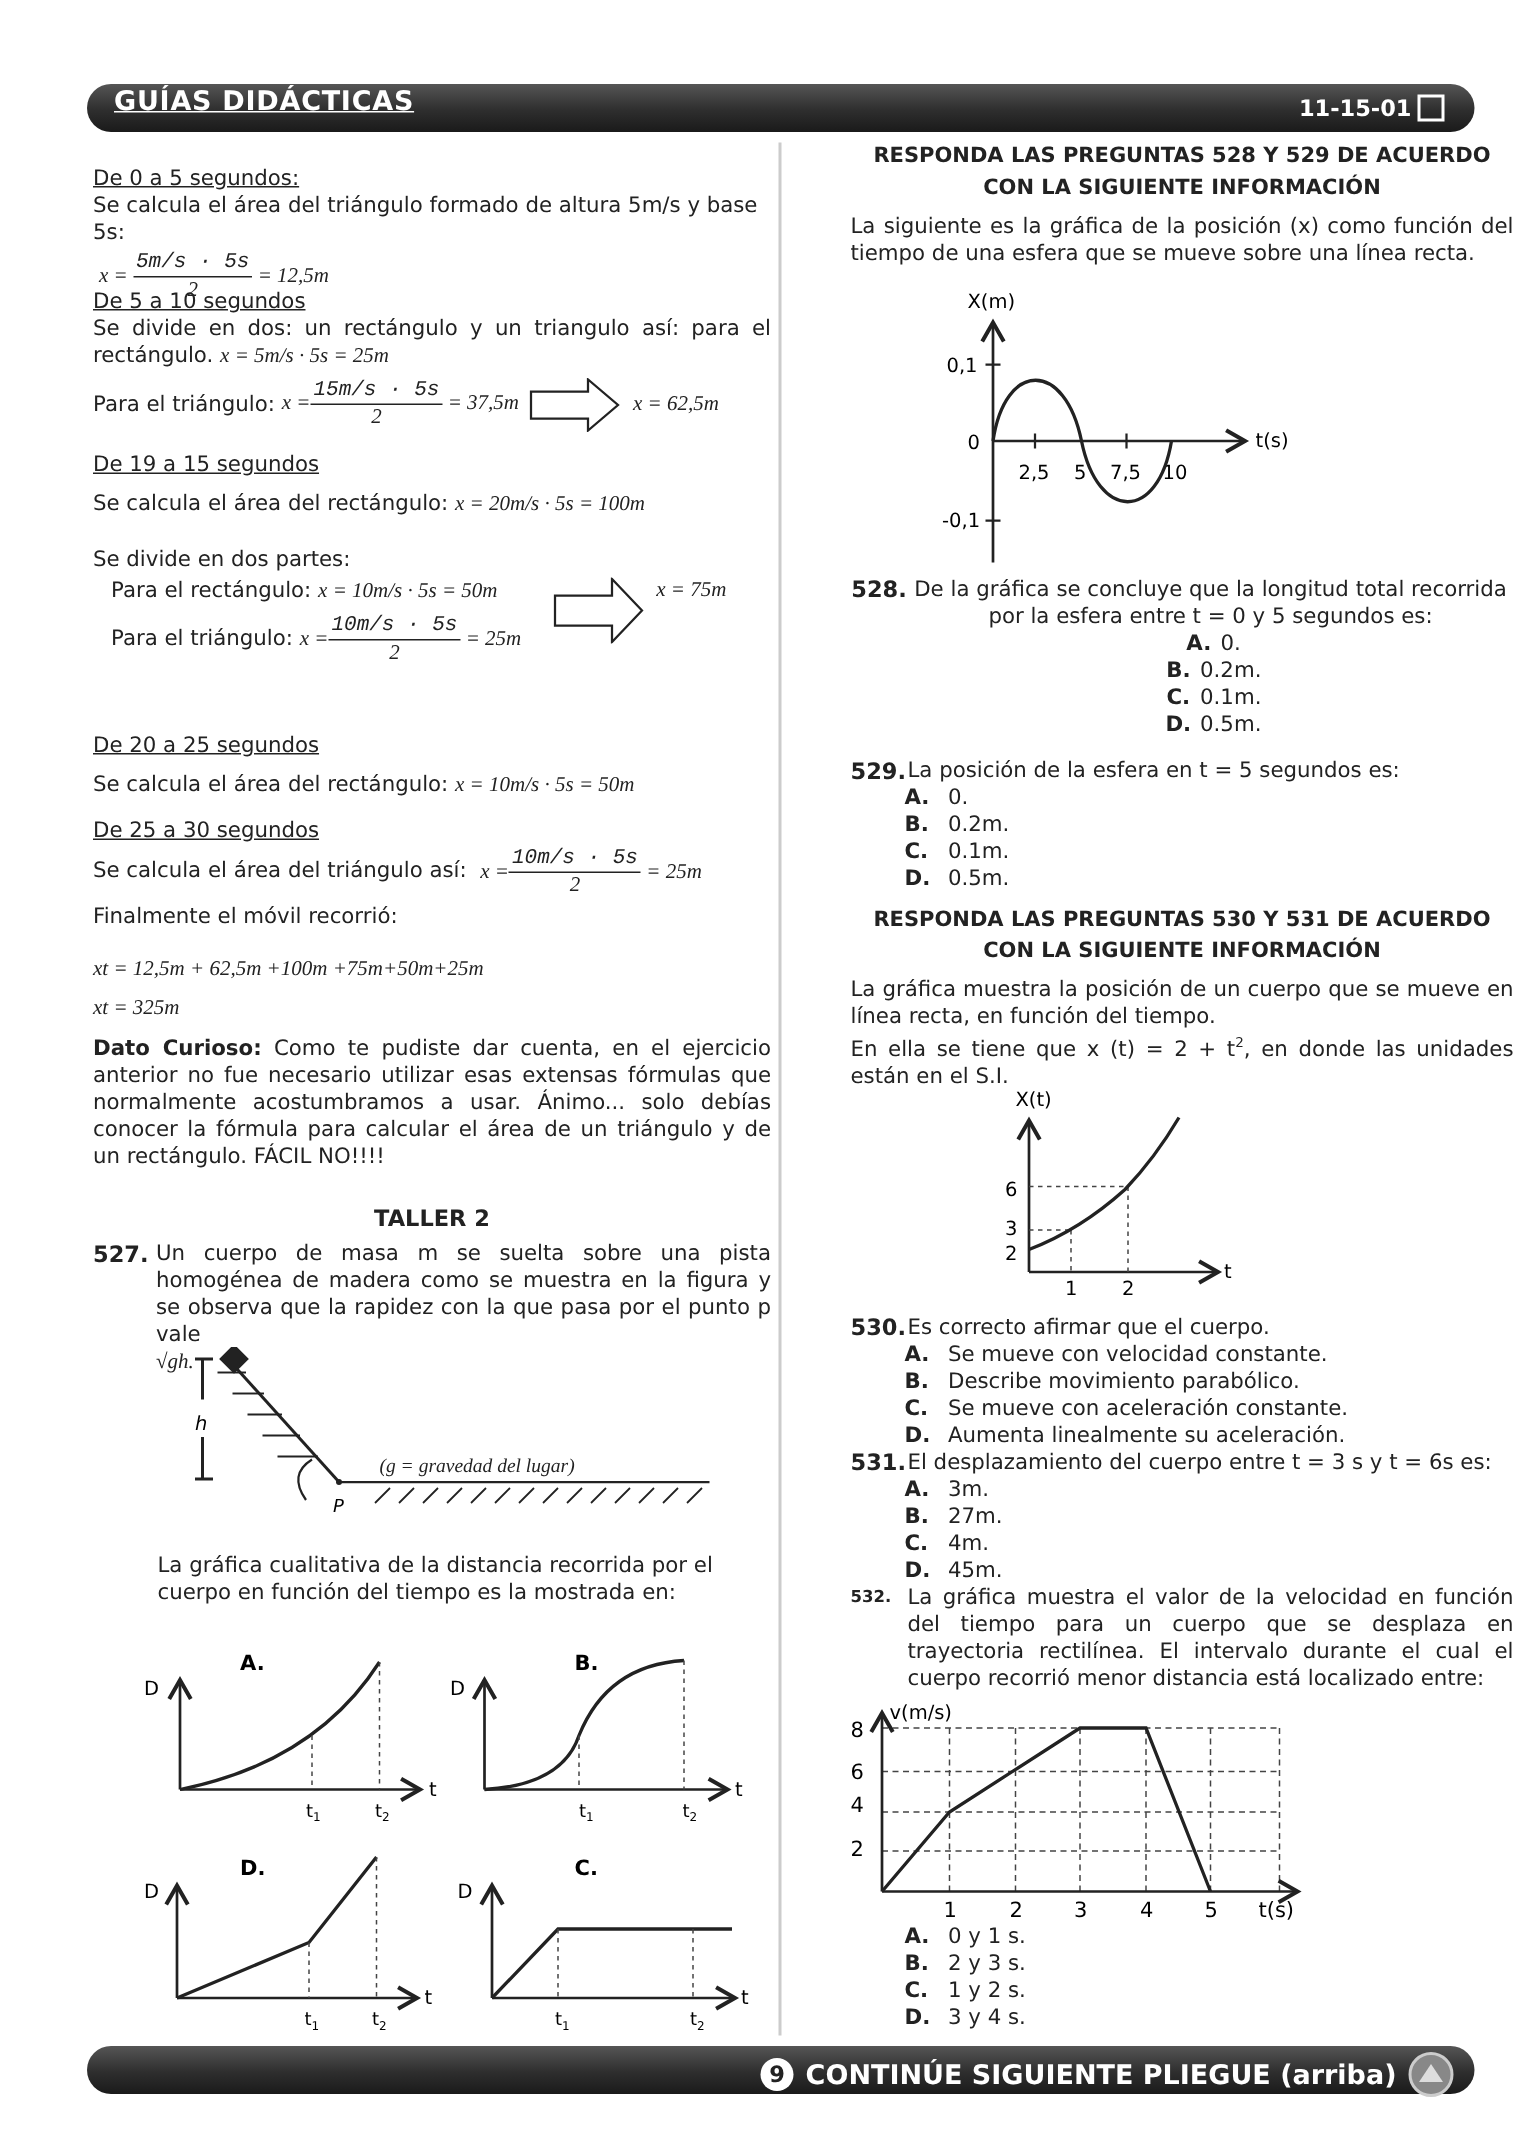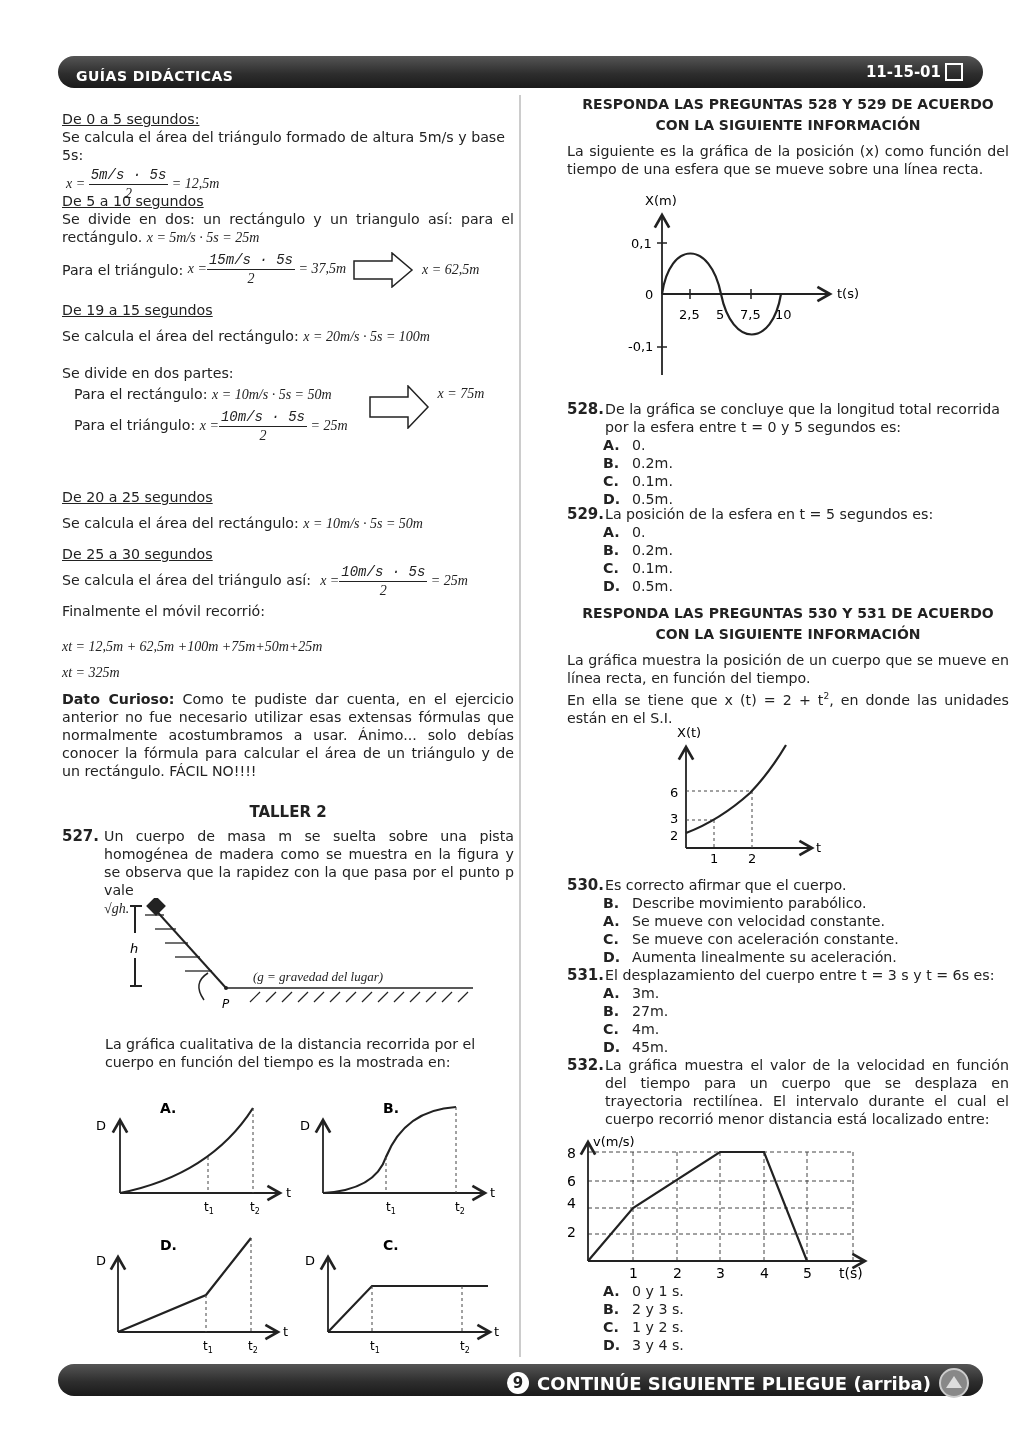--- a/index.html
+++ b/index.html
@@ -1,20 +1,20 @@
 <!DOCTYPE html>
 <html><head>
 <meta charset="utf-8">
 <style>
   html,body{margin:0;padding:0;background:#fff;}
   body{width:1024px;height:1431px;position:relative;overflow:hidden;font-family:"DejaVu Sans","Liberation Sans",sans-serif;color:#222;}
   .bar{position:absolute;left:58px;width:925px;height:32px;border-radius:16px;background:linear-gradient(180deg,#555 0%,#2e2e2e 55%,#1a1a1a 100%);color:#fff;font-weight:bold;}
   .bar.top{top:56px;}
   .bar.bottom{top:1364px;}
-  .bar .left{position:absolute;left:18px;top:12px;font-size:14px;letter-spacing:0.5px;}
+  .bar .left{position:absolute;left:18px;top:1px;font-size:18px;letter-spacing:0.5px;text-decoration:underline;}
   .bar .right{position:absolute;right:20px;top:7px;font-size:15px;display:flex;align-items:center;gap:4px;}
   .bar .foot{position:absolute;right:14px;top:4px;font-size:18px;display:flex;align-items:center;gap:8px;}
   .circ-num{display:inline-block;width:22px;height:22px;border-radius:50%;background:#fff;color:#222;text-align:center;line-height:22px;font-size:15px;}
   .circ-up{display:inline-block;width:26px;height:26px;border-radius:50%;background:#888;border:2px solid #ccc;position:relative;}
   .circ-up:after{content:"";position:absolute;left:5px;top:6px;border-left:8px solid transparent;border-right:8px solid transparent;border-bottom:12px solid #ddd;}
   .check-box{display:inline-block;width:14px;height:14px;border:2px solid #fff;position:relative;}
   .divider{position:absolute;left:519px;top:95px;width:2px;height:1262px;background:#ccc;}
   .col{position:absolute;font-size:14.2px;line-height:18px;}
   .col.l{left:62px;width:452px;}
   .col.r{left:528px;width:442px;margin-left:39px;}
@@ -238,21 +238,21 @@
   <line x1="42" y1="162" x2="52" y2="162" stroke="#222" stroke-width="1.5"></line>
   <line x1="75" y1="104" x2="75" y2="114" stroke="#222" stroke-width="1.5"></line>
   <line x1="136" y1="104" x2="136" y2="114" stroke="#222" stroke-width="1.5"></line>
   <text x="64" y="134" font-size="13">2,5</text>
   <text x="101" y="134" font-size="13">5</text>
   <text x="125" y="134" font-size="13">7,5</text>
   <text x="160" y="134" font-size="13">10</text>
   <path d="M47 109 C55 55 95 55 106 109 C117 163 157 163 166 109" fill="none" stroke="#222" stroke-width="2.2"></path>
 </svg>
 
-<div class="col r" style="top:400px;">
+<div class="col r" style="top:384px;text-align:center;">
   <div style="display:flex;">
       <span class="qnum" style="width:38px;font-size:15px;">528.</span>
       <span style="flex:1;">De la gráfica se concluye que la longitud total recorrida por la esfera entre t = 0 y 5 segundos es:</span>
     </div>
   <div class="opt"><b>A.</b><span>0.</span></div>
   <div class="opt"><b>B.</b><span>0.2m.</span></div>
   <div class="opt"><b>C.</b><span>0.1m.</span></div>
   <div class="opt"><b>D.</b><span>0.5m.</span></div>
 </div>
 
@@ -296,40 +296,40 @@
   <text x="60" y="143" font-size="13">1</text>
   <text x="98" y="143" font-size="13">2</text>
   <path d="M36 113 Q70 100 100 73 Q120 52 136 25" fill="none" stroke="#222" stroke-width="2.2"></path>
 </svg>
 
 <div class="col r" style="top:876px;">
   <div style="display:flex;">
       <span class="qnum" style="width:38px;font-size:15px;">530.</span>
       <span style="flex:1;">Es correcto afirmar que el cuerpo.</span>
     </div>
+  <div class="opt"><b>A.</b><span>Se mueve con velocidad constante.</span></div>
   <div class="opt"><b>B.</b><span>Describe movimiento parabólico.</span></div>
-  <div class="opt"><b>A.</b><span>Se mueve con velocidad constante.</span></div>
   <div class="opt"><b>C.</b><span>Se mueve con aceleración constante.</span></div>
   <div class="opt"><b>D.</b><span>Aumenta linealmente su aceleración.</span></div>
 </div>
 
 <div class="col r" style="top:966px;">
   <div style="display:flex;">
       <span class="qnum" style="width:38px;font-size:15px;">531.</span>
       <span style="flex:1;">El desplazamiento del cuerpo entre t = 3 s y t = 6s es:</span>
     </div>
   <div class="opt"><b>A.</b><span>3m.</span></div>
   <div class="opt"><b>B.</b><span>27m.</span></div>
   <div class="opt"><b>C.</b><span>4m.</span></div>
   <div class="opt"><b>D.</b><span>45m.</span></div>
 </div>
 
 <div class="col r" style="top:1056px;">
   <div style="display:flex;">
-      <span class="qnum" style="width:38px;font-size:15px;">532.</span>
+      <span class="qnum" style="width:38px;font-size:11px;">532.</span>
       <span class="just" style="flex:1;">La gráfica muestra el valor de la velocidad en función del tiempo para un cuerpo que se desplaza en trayectoria rectilínea. El intervalo durante el cual el cuerpo recorrió menor distancia está localizado entre:</span>
     </div>
 </div>
 
 <svg class="abs" style="left:555px;top:1128px;" width="320" height="155">
   <defs>
       <marker id="ar4" markerWidth="10" markerHeight="10" refX="8" refY="5" orient="auto">
         <path d="M1 1 L8 5 L1 9" fill="none" stroke="#222" stroke-width="1.5"></path>
       </marker>
     </defs>

